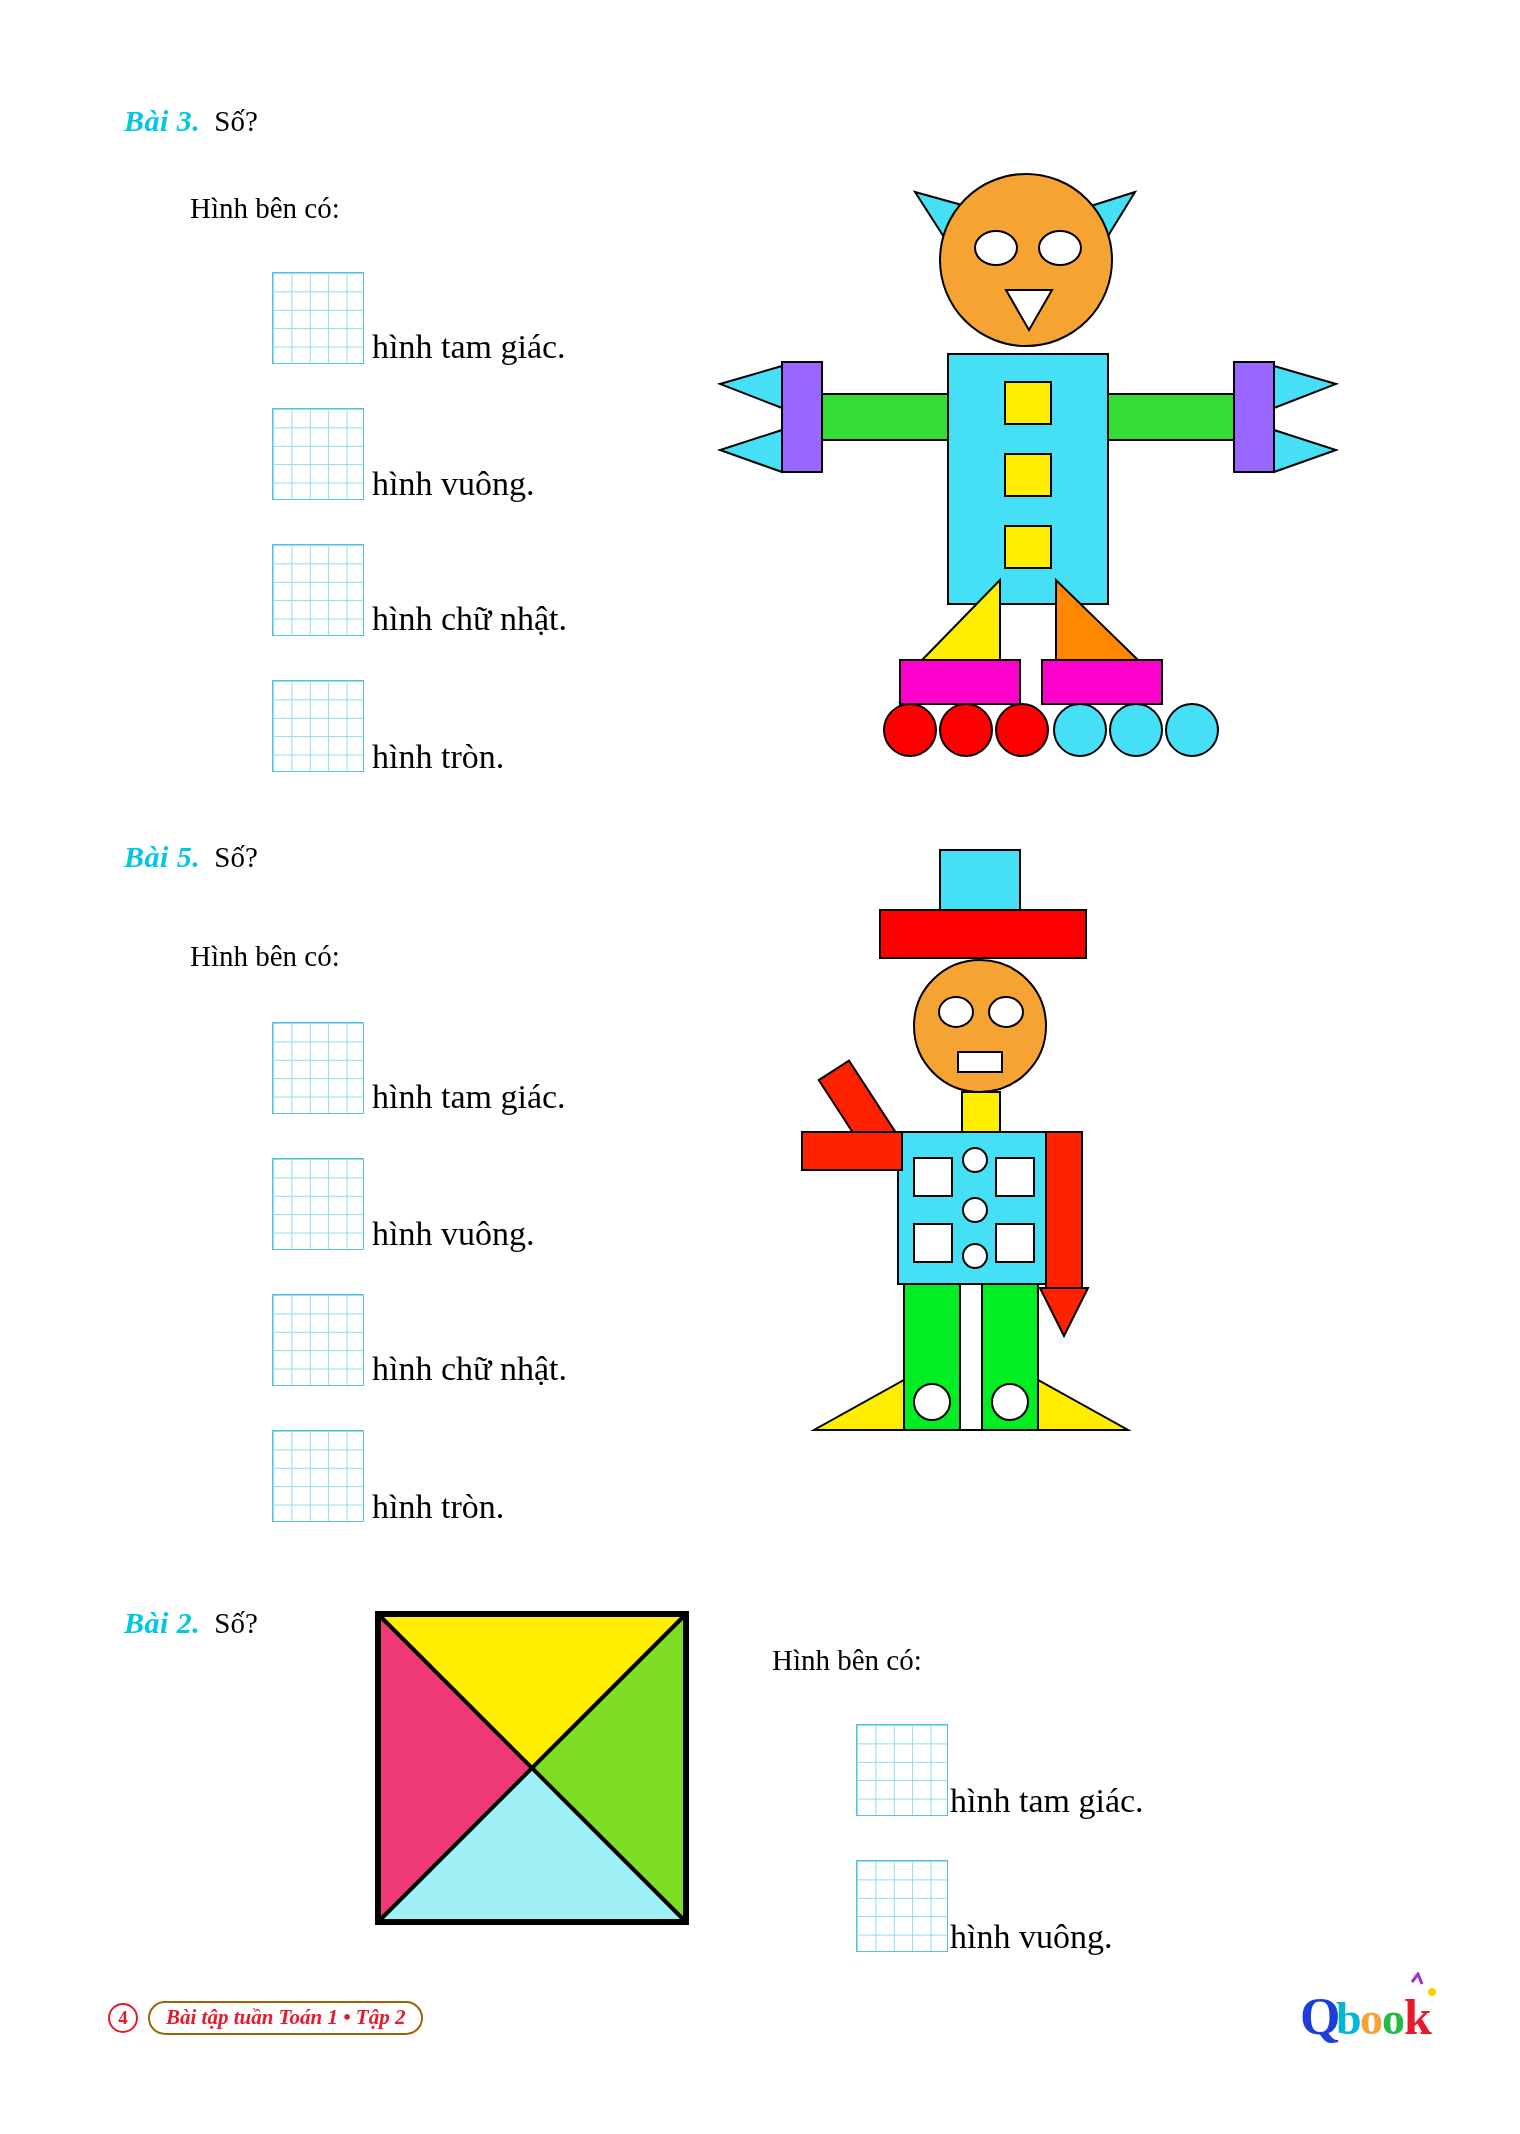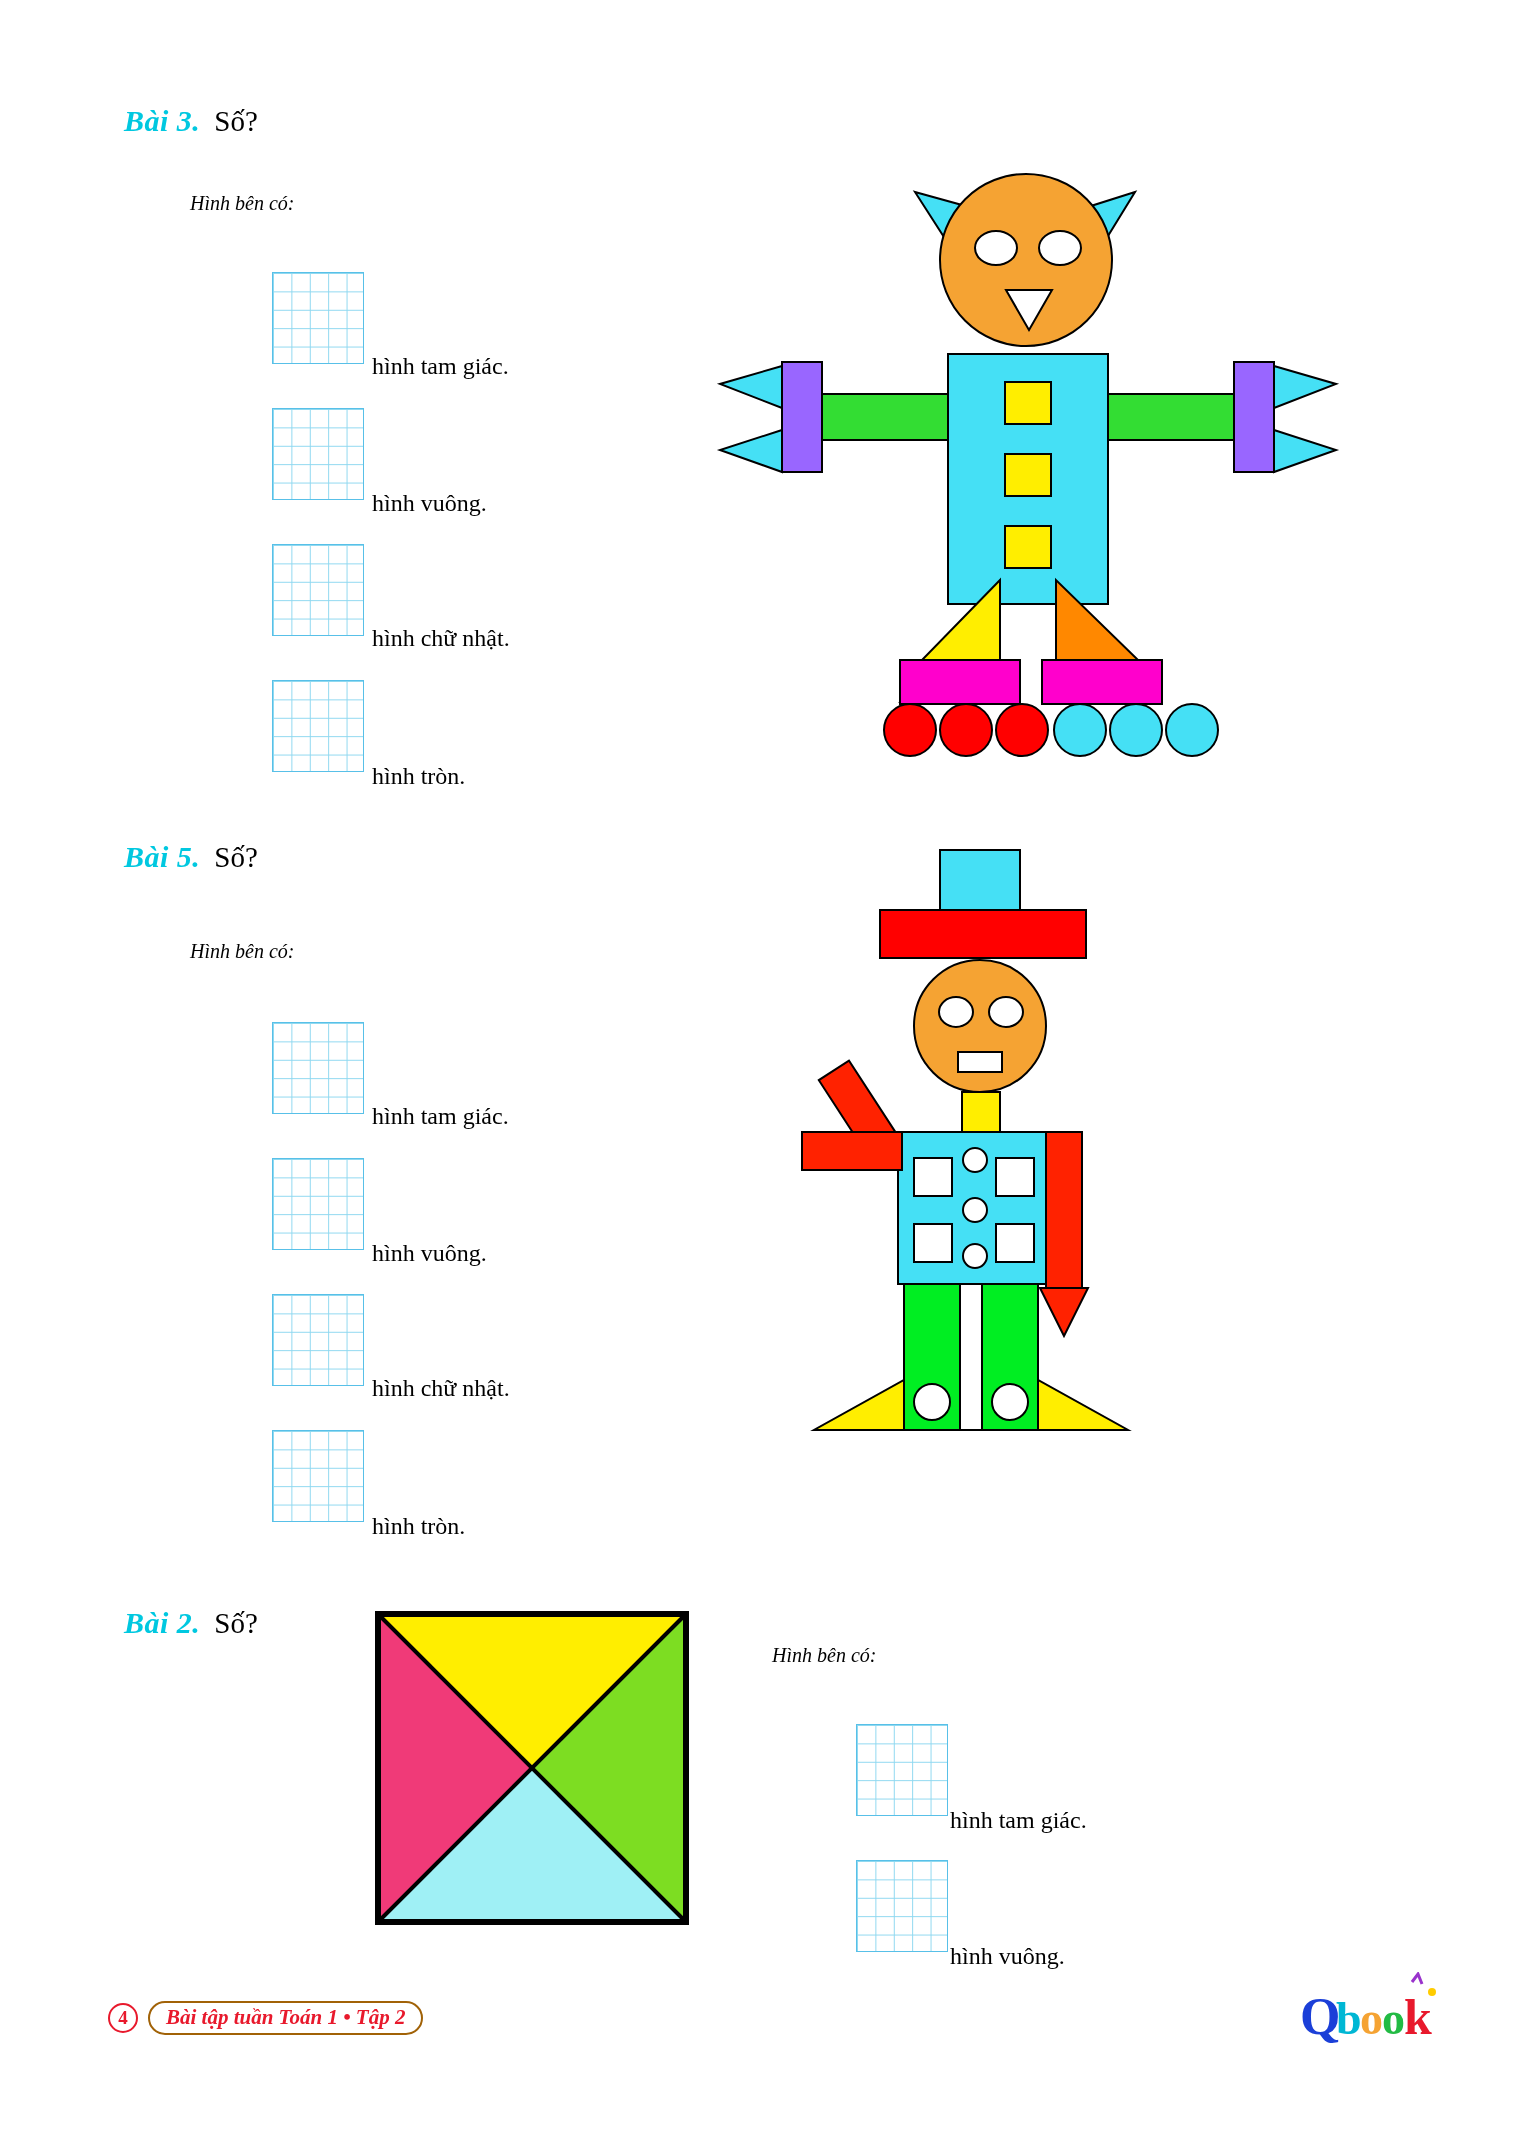--- a/index.html
+++ b/index.html
@@ -35,29 +35,27 @@
     font-style: italic;
     letter-spacing: 0.5px;
   }
   .ex-q {
     color: #000000;
     margin-left: 14px;
     font-size: 29px;
   }
   .prompt {
     position: absolute;
-    font-size: 20px;
-    white-space: nowrap;
-    font-style: italic;
+    font-size: 29px;
+    white-space: nowrap;
   }
   .item-label {
     position: absolute;
-    font-size: 24px;
-    white-space: nowrap;
-    margin-top: 25px;
+    font-size: 34px;
+    white-space: nowrap;
   }
 
   
   .gridbox {
     position: absolute;
     width: 92px;
     height: 92px;
     background-image:
       linear-gradient(to right, #8ed8f0 1px, transparent 1px),
       linear-gradient(to bottom, #8ed8f0 1px, transparent 1px);

